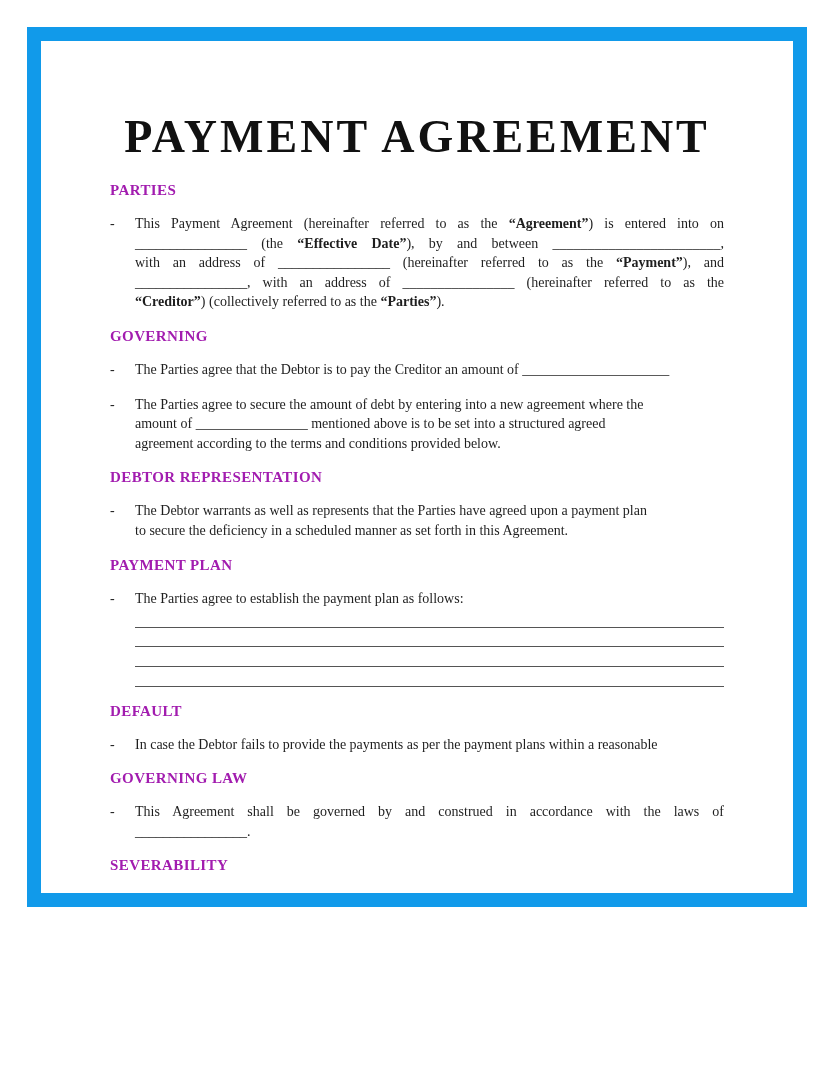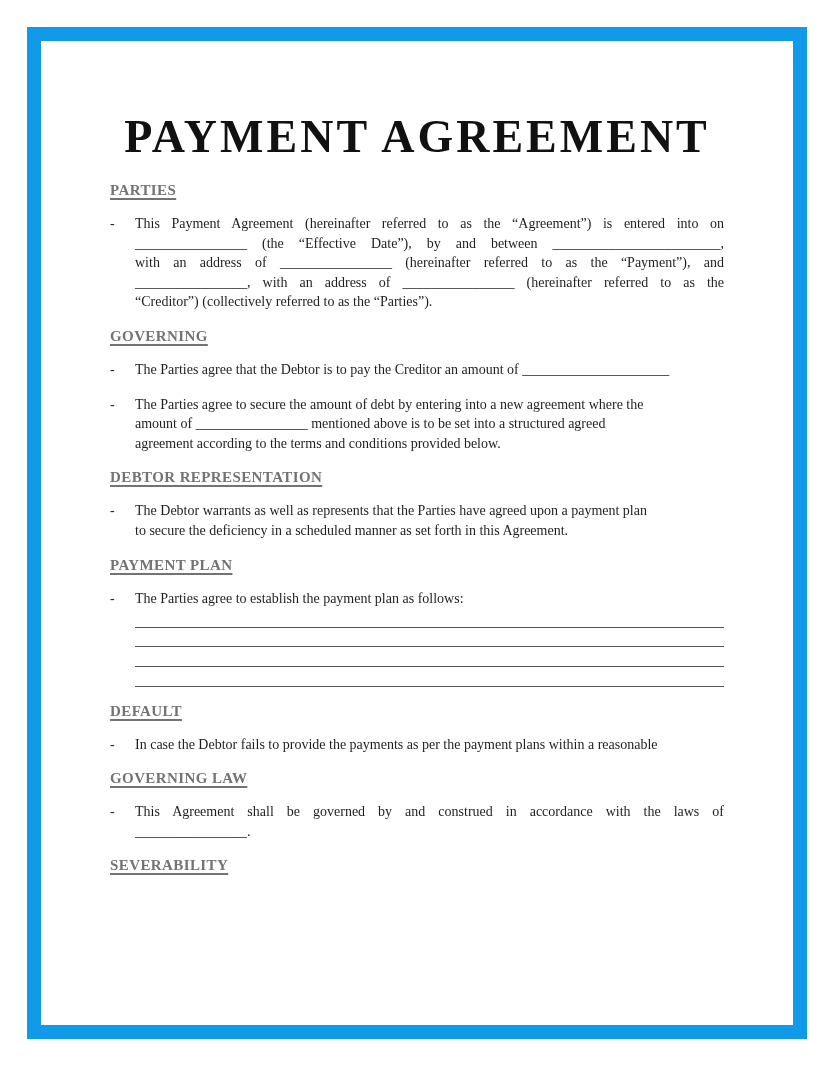--- a/index.html
+++ b/index.html
@@ -10,21 +10,21 @@
     height: 1080px;
     overflow: hidden;
   }
   * { box-sizing: border-box; }
 
   .frame {
     position: absolute;
     left: 27px;
     top: 27px;
     width: 780px;
-    height: 1012px;
+    height: 880px;
     border: 14px solid #119AEA;
     background: #ffffff;
   }
 
   .content {
     padding: 70px 69px 0 69px;
     font-family: "Liberation Serif", "DejaVu Serif", serif;
     color: #1e1e1e;
     font-size: 14px;
     line-height: 19.6px;
@@ -40,22 +40,21 @@
     color: #111111;
     white-space: nowrap;
   }
 
   .sec-heading {
     margin: 14px 0 14px 0;
     font-size: 15px;
     line-height: 19px;
     font-weight: bold;
     letter-spacing: 0.4px;
-    color: #737373;
-    text-decoration: underline;
+    color: #a21caf;
     text-decoration-thickness: 1.5px;
     text-underline-offset: 3px;
   }
 
   .item {
     display: flex;
     margin: 0 0 15px 0;
   }
 
   .dash {
@@ -68,21 +67,21 @@
     min-width: 0;
   }
 
   .line { white-space: nowrap; }
   .line.jline {
     white-space: normal;
     text-align: justify;
     text-align-last: justify;
   }
 
-  .b { font-weight: normal; }
+  .b { font-weight: bold; }
 
   .write-line {
     height: 19.6px;
     border-bottom: 1px solid #555555;
   }
 </style>
 </head>
 <body>
 
 <div class="frame" style="border-color: rgb(17, 154, 234);">

